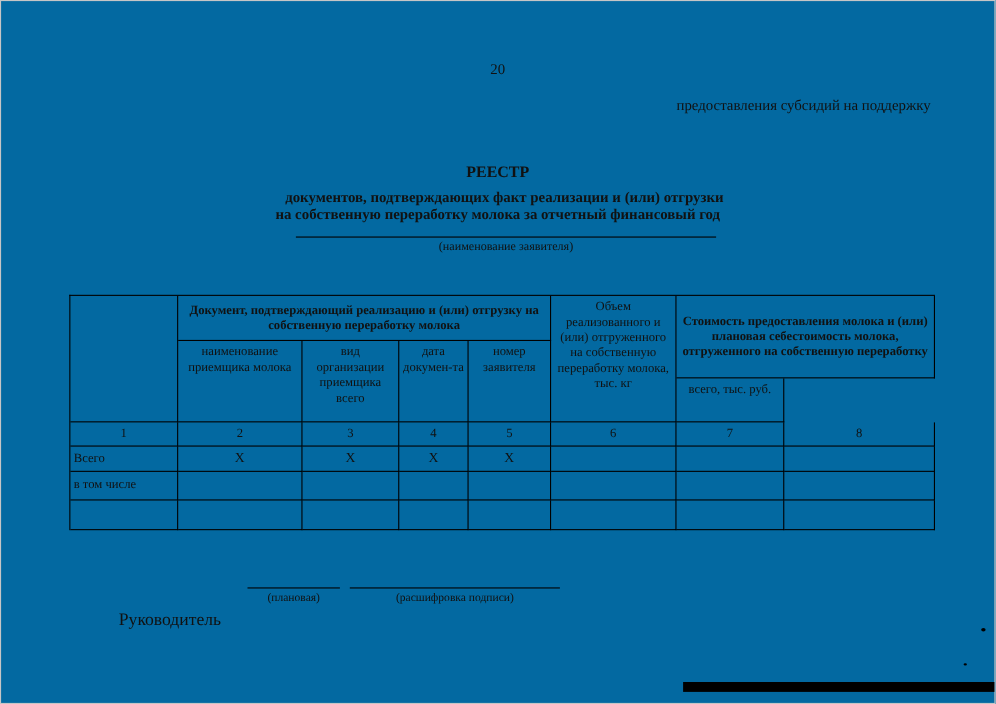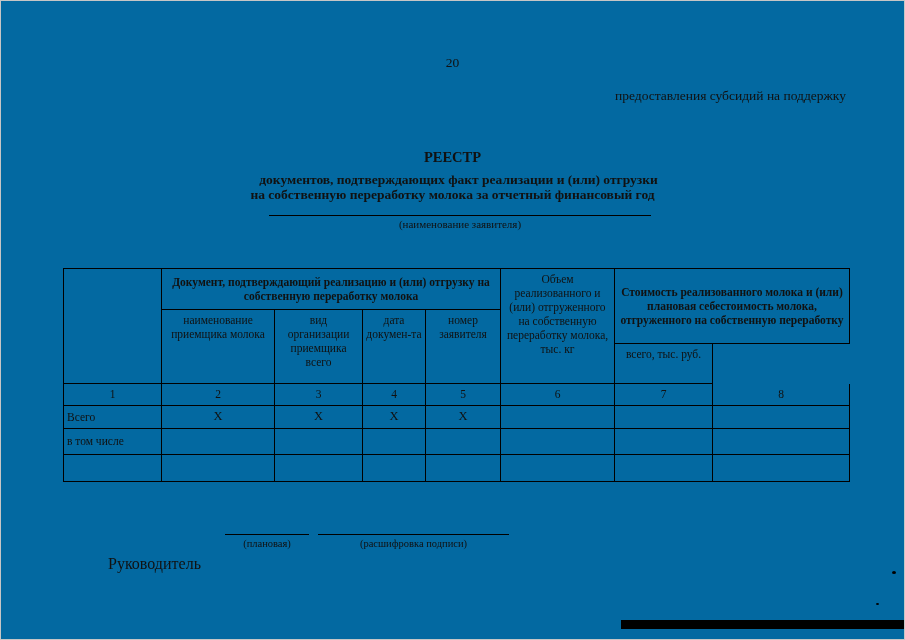--- a/index.html
+++ b/index.html
@@ -68,21 +68,21 @@
   <div class="subtitle sub2l">на собственную переработку молока за отчетный финансовый год</div>
 
   <div class="applicant-line"></div>
   <div class="applicant-caption">(наименование заявителя)</div>
 
   <div class="reg-table">
 
     <div class="cell c1h"></div>
     <div class="cell docg bold">Документ, подтверждающий реализацию и (или) отгрузку на собственную переработку молока</div>
     <div class="cell volh top">Объем реализованного и (или) отгруженного на собственную переработку молока, тыс. кг</div>
-    <div class="cell costg bold">Стоимость реализованного молока и (или) плановая себестоимость молока, отгруженного на собственную переработку</div>
+    <div class="cell costg bold">Стоимость предоставления молока и (или) плановая себестоимость молока, отгруженного на собственную переработку</div>
     <div class="cell s2 top">наименование приемщика молока</div>
     <div class="cell s3 top">вид организации приемщика всего</div>
     <div class="cell s4 top">дата докумен-та</div>
     <div class="cell s5 top">номер заявителя</div>
     <div class="cell s7 top">всего, тыс. руб.</div>
 
     <div class="cell" style="grid-area:4/1">1</div>
     <div class="cell" style="grid-area:4/2">2</div>
     <div class="cell" style="grid-area:4/3">3</div>
     <div class="cell" style="grid-area:4/4">4</div>

